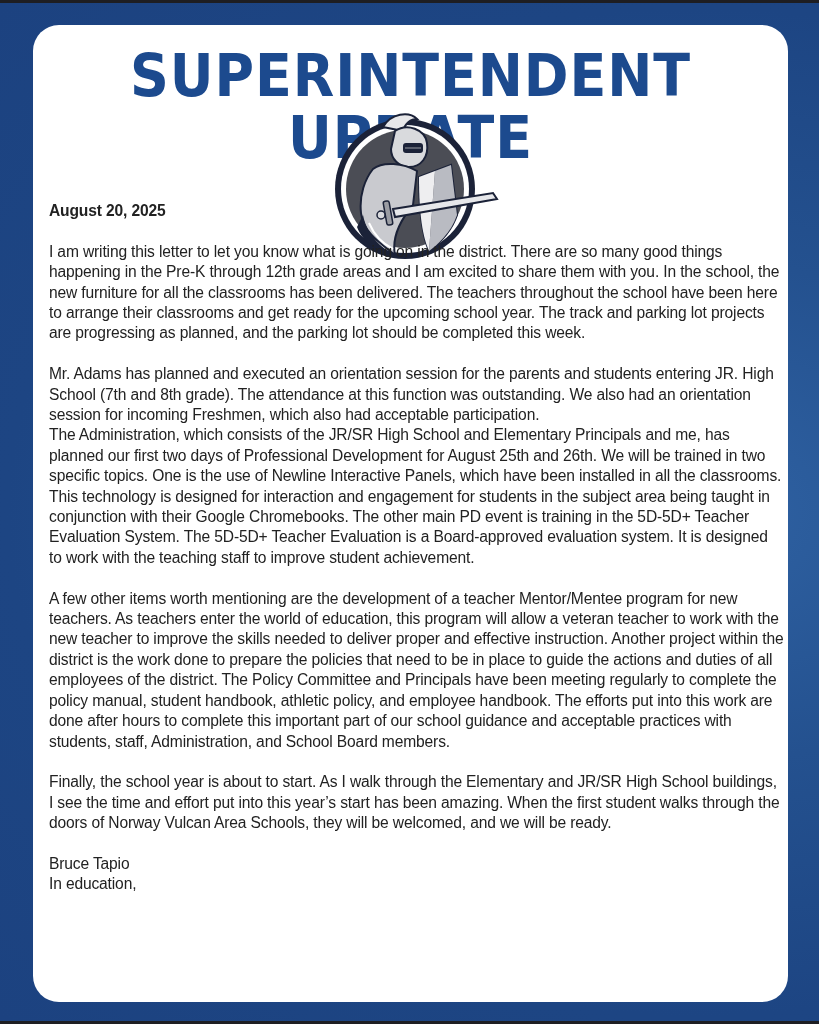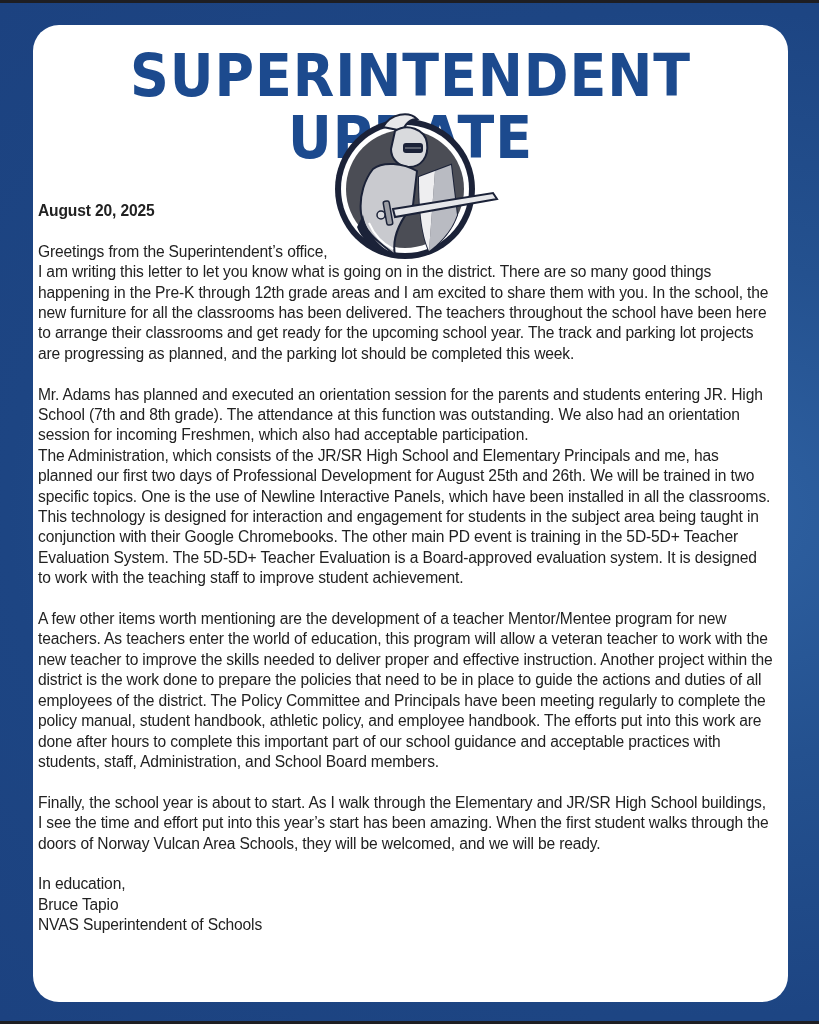--- a/index.html
+++ b/index.html
@@ -20,21 +20,21 @@
     position: absolute; left: 0; top: 20px; width: 755px; text-align: center;
     font-family: "DejaVu Sans", sans-serif; font-weight: bold;
     font-size: 58px; letter-spacing: 1px; color: #1c4a8e;
     transform: scaleX(0.93); transform-origin: center;
     line-height: 62px;
   }
   .logo {
     position: absolute; left: 300px; top: 80px; width: 168px; height: 160px;
   }
   .letter {
-    position: absolute; left: 5px; top: 176px; width: 735px;
+    position: absolute; left: 16px; top: 176px; width: 735px;
     font-family: "Liberation Sans", sans-serif; font-size: 15.6px;
     line-height: 20.4px; color: #222222; letter-spacing: -0.15px;
   }
   .date { font-weight: bold; margin: 0; }
   .para { margin: 0; }
   .gap { height: 20.4px; }
 </style>
 </head>
 <body>
 
@@ -66,29 +66,27 @@
 
         <path d="M60 104 L160 88 L164 94 L62 112 Z" fill="#e6e7ea" stroke="#1b2238" stroke-width="2"></path>
         <rect x="52" y="96" width="6" height="24" rx="2" fill="#9a9ca3" stroke="#1b2238" stroke-width="1.5" transform="rotate(-10 55 108)"></rect>
         <circle cx="48" cy="110" r="4" fill="#d9dadd" stroke="#1b2238" stroke-width="1.5"></circle>
       </svg>
     </div>
 
     <div class="letter">
       <p class="date">August 20, 2025</p>
       <div class="gap"></div>
-      <p class="para">Greetings from the Superintendent’s office,</p>
       <p class="para">I am writing this letter to let you know what is going on in the district. There are so many good things happening in the Pre-K through 12th grade areas and I am excited to share them with you. In the school, the new furniture for all the classrooms has been delivered. The teachers throughout the school have been here to arrange their classrooms and get ready for the upcoming school year. The track and parking lot projects are progressing as planned, and the parking lot should be completed this week.</p>
       <div class="gap"></div>
       <p class="para">Mr. Adams has planned and executed an orientation session for the parents and students entering JR. High School (7th and 8th grade). The attendance at this function was outstanding. We also had an orientation session for incoming Freshmen, which also had acceptable participation.</p>
       <p class="para">The Administration, which consists of the JR/SR High School and Elementary Principals and me, has planned our first two days of Professional Development for August 25th and 26th. We will be trained in two specific topics. One is the use of Newline Interactive Panels, which have been installed in all the classrooms. This technology is designed for interaction and engagement for students in the subject area being taught in conjunction with their Google Chromebooks. The other main PD event is training in the 5D-5D+ Teacher Evaluation System. The 5D-5D+ Teacher Evaluation is a Board-approved evaluation system. It is designed to work with the teaching staff to improve student achievement.</p>
       <div class="gap"></div>
       <p class="para">A few other items worth mentioning are the development of a teacher Mentor/Mentee program for new teachers. As teachers enter the world of education, this program will allow a veteran teacher to work with the new teacher to improve the skills needed to deliver proper and effective instruction. Another project within the district is the work done to prepare the policies that need to be in place to guide the actions and duties of all employees of the district. The Policy Committee and Principals have been meeting regularly to complete the policy manual, student handbook, athletic policy, and employee handbook. The efforts put into this work are done after hours to complete this important part of our school guidance and acceptable practices with students, staff, Administration, and School Board members.</p>
       <div class="gap"></div>
       <p class="para">Finally, the school year is about to start. As I walk through the Elementary and JR/SR High School buildings, I see the time and effort put into this year’s start has been amazing. When the first student walks through the doors of Norway Vulcan Area Schools, they will be welcomed, and we will be ready.</p>
       <div class="gap"></div>
+      <p class="para">Bruce Tapio</p>
       <p class="para">In education,</p>
-      <p class="para">Bruce Tapio</p>
-      <p class="para">NVAS Superintendent of Schools</p>
     </div>
 
   </div>
 </div>
 
 </body></html>

